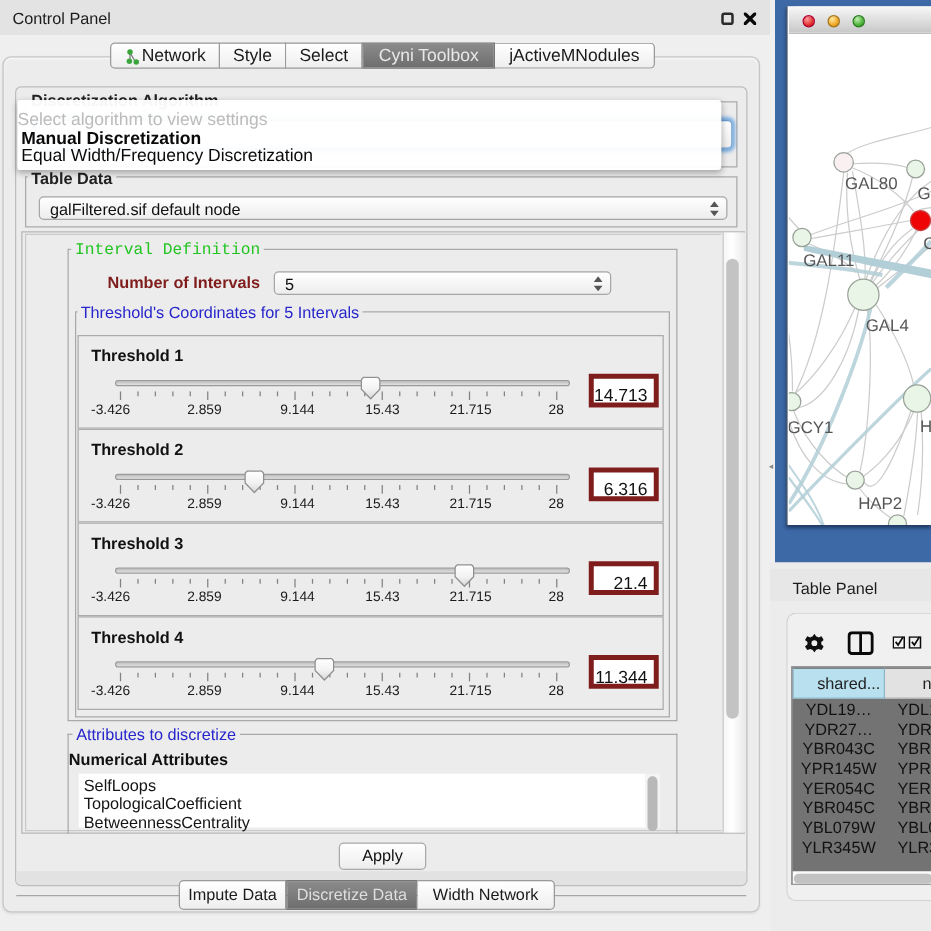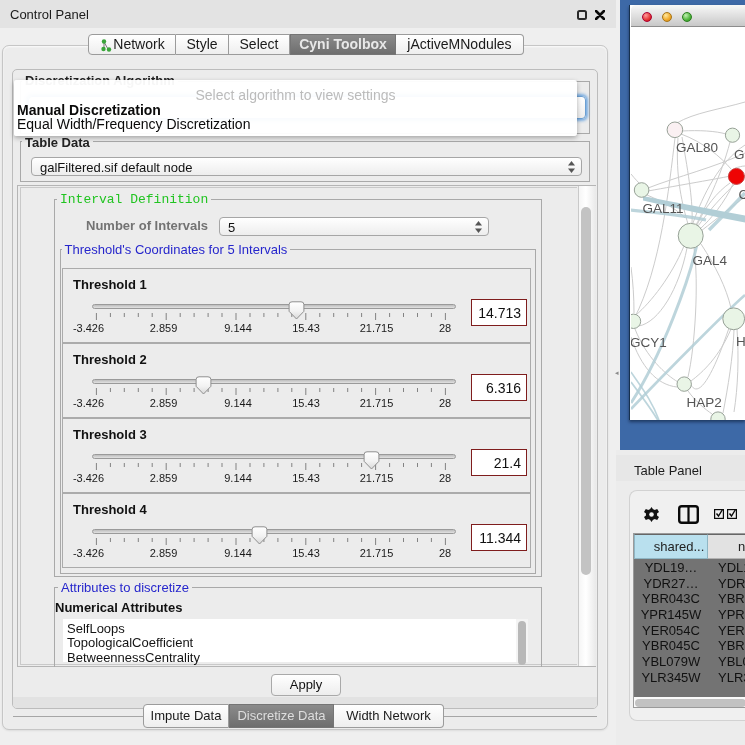--- a/index.html
+++ b/index.html
@@ -10,38 +10,38 @@
 #cp { left:0; top:0; width:616px; height:745px; background:#efefef; }
 #cp-titlebar { left:0; top:0; width:616px; height:28px; background:#e3e3e3; }
 #cp-inner { left:2px; top:45px; width:606px; height:685px; background:#ececec;
   border:1px solid #c6c6c6; border-radius:7px; box-shadow:inset 0 1px 2px rgba(255,255,255,.8), 0 1px 2px rgba(0,0,0,.08); }
 #cp-title { left:10px; top:7px; font-size:13px; color:#1c1c1c; }
 .float-ico { left:577px; top:9.5px; width:10px; height:10px; border:2px solid #2a2a2a; border-radius:2.5px; }
 .close-ico { left:595px; top:10px; width:10px; height:10px; }
 
 .ttab { top:34px; height:21px; border:1px solid #9b9b9b; background:linear-gradient(#ffffff,#eeeeee);
   font-size:14px; color:#1a1a1a; text-align:center; line-height:19px; }
-.ttab.sel { background:linear-gradient(#8b8b8b,#6e6e6e); color:#e8e8e8; border-color:#757575;font-weight:bold; }
+.ttab.sel { background:linear-gradient(#8b8b8b,#6e6e6e); color:#e8e8e8; border-color:#757575; }
 
 #content { left:12px; top:69px; width:586px; height:640px; border:1px solid #bcbcbc;
   border-radius:5px; background:#ececec; }
 .grp { position:absolute; border:1px solid #a9a9a9; }
 .grp-label { position:absolute; font-size:13px; background:#ececec; padding:0 3px; }
 
 .combo { position:absolute; background:linear-gradient(#ffffff,#ededed); border:1px solid #a6a6a6;
   border-radius:4px; font-size:13px; color:#111; }
 .combo .txt { position:absolute; left:8px; top:1px; line-height:17px; }
 .stepper { position:absolute; right:5px; top:50%; transform:translateY(-50%); width:9px; height:12px; }
 
 .tpanel { position:absolute; left:62px; width:469px; height:75px; border:1px solid #ababab; background:#ececec; }
 .tlabel { position:absolute; left:10px; top:7.5px; font-size:13px; font-weight:bold; color:#111; }
 .track { position:absolute; left:28.6px; top:35px; width:364px; height:5px; border:1px solid #9a9a9a;
   border-radius:3px; background:linear-gradient(#bdbdbd,#e2e2e2); }
 .vbox { position:absolute; left:408px; top:30px; width:56px; height:27px; background:#fff;
-  border:1px solid #7f1d1d; font-size:14px; color:#111; text-align:right; padding-right:5px; line-height:26px; }
+  border:4px solid #7f1d1d; font-size:14px; color:#111; text-align:right; padding-right:5px; line-height:26px; }
 .ticklbl { position:absolute; top:53px; font-size:11px; color:#1a1a1a; transform:translateX(-50%); }
 
 #attrlist { left:62.5px; top:619px; width:453.5px; height:43px; background:#fff; font-size:13px; color:#141414; padding-top:2.5px; }
 #attrlist div { padding-left:4.5px; height:14.6px; line-height:14.6px; }
 
 .btab { top:704px; height:24px; border:1px solid #9b9b9b; background:linear-gradient(#ffffff,#eeeeee);
   font-size:13px; color:#1a1a1a; text-align:center; line-height:22px; }
 .btab.sel { background:linear-gradient(#8b8b8b,#6e6e6e); color:#dedede; border-color:#757575; }
 
 #bluebg { left:620px; top:0; width:125px; height:450px; background:#3d69a7; }
@@ -96,21 +96,21 @@
   </div>
 
   <div class="abs" style="left:17px;top:185px;width:579px;height:482px;border:1px solid #b5b5b5;background:#ececec;"></div>
   <div class="abs" style="left:20px;top:187px;width:557px;height:478px;border:1px solid #c9c9c9;border-right:none;background:#ececec;"></div>
 
   <div class="abs" style="left:578px;top:186px;width:18px;height:480px;background:linear-gradient(90deg,#f5f5f5,#ffffff 40%,#e9e9e9);border-left:1px solid #c9c9c9;"></div>
   <div class="abs" style="left:581px;top:207px;width:10px;height:368px;background:#c3c3c3;border-radius:5px;"></div>
 
   <div class="grp" style="left:54px;top:199px;width:488px;height:378px;"></div>
   <div class="grp-label" style="left:57px;top:192px;color:#21c421;font-family:Liberation Mono, monospace;">Interval Definition</div>
-  <div class="abs" style="left:86px;top:218px;font-size:13px;font-weight:bold;color:#737373;white-space:nowrap;">Number of Intervals</div>
+  <div class="abs" style="left:86px;top:218px;font-size:13px;font-weight:bold;color:#7f1d1d;white-space:nowrap;">Number of Intervals</div>
   <div class="combo" style="left:219px;top:217px;width:270px;height:19px;">
     <div class="txt">5</div>
     <svg class="stepper" viewBox="0 0 9 12">
         <path d="M4.5 0 L8 4.5 H1 Z" fill="#555"></path>
         <path d="M4.5 12 L8 7.5 H1 Z" fill="#555"></path>
       </svg>
   </div>
 
   <div class="grp" style="left:60px;top:249px;width:476px;height:325px;"></div>
   <div class="grp-label" style="left:61.5px;top:242px;color:#2626cc;">Threshold's Coordinates for 5 Intervals</div>
@@ -323,21 +323,21 @@
   <div class="abs" style="left:516px;top:619px;width:12px;height:43px;background:#f4f4f4;"></div>
   <div class="abs" style="left:518px;top:621px;width:8px;height:44px;background:#b8b8b8;border-radius:4px;"></div>
 
   <div class="abs" style="left:271px;top:674px;width:70px;height:22px;border:1px solid #a9a9a9;border-radius:4px;background:linear-gradient(#ffffff,#ededed);text-align:center;font-size:13px;line-height:20px;color:#111;">Apply</div>
 
   <div class="abs" style="left:13px;top:697px;width:584px;height:11px;background:#e2e2e2;border-radius:0 0 4px 4px;"></div>
 
   <div class="abs" style="left:14px;top:80px;width:563px;height:56px;background:rgba(255,255,255,0.96);
        border-radius:2px 3px 3px 2px; box-shadow:0 2px 5px rgba(0,0,0,0.3); z-index:50;"></div>
   <div class="abs" style="left:14px;top:80px;width:563px;height:56px;z-index:51;font-size:13px;">
-     <div style="position:absolute;left:0;width:100%;top:6.5px;text-align:center;color:#bbbbbb;font-size:14px;">Select algorithm to view settings</div>
+     <div style="position:absolute;left:0;width:100%;top:6.5px;color:#bbbbbb;font-size:14px;">Select algorithm to view settings</div>
      <div style="position:absolute;left:3px;top:21.5px;font-weight:bold;font-size:14px;color:#0a0a0a;">Manual Discretization</div>
      <div style="position:absolute;left:3px;top:36px;font-size:14px;color:#0a0a0a;">Equal Width/Frequency Discretization</div>
   </div>
 
   <div class="abs" style="left:13px;top:716px;width:584px;height:1px;background:#a6a6a6;"></div>
   <div class="abs btab" style="left:143px;width:86px;border-radius:4px 0 0 4px;">Impute Data</div>
   <div class="abs btab sel" style="left:229px;width:105px;">Discretize Data</div>
   <div class="abs btab" style="left:334px;width:110px;border-left:none;border-radius:0 4px 4px 0;">Width Network</div>
 </div>
 

